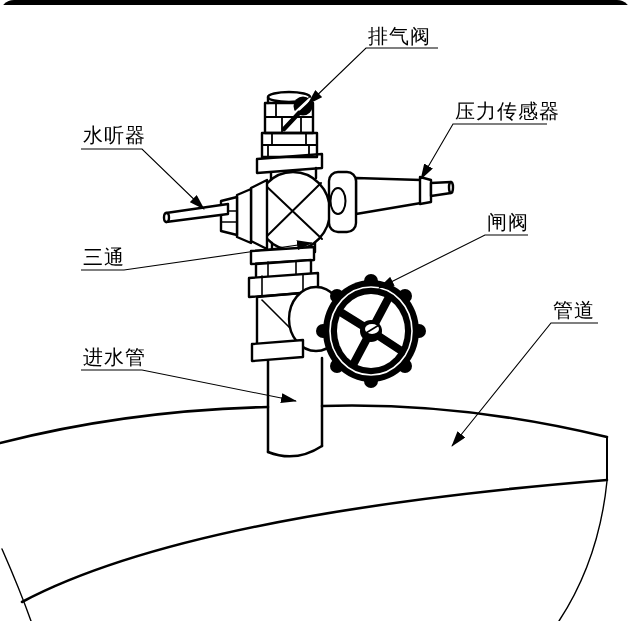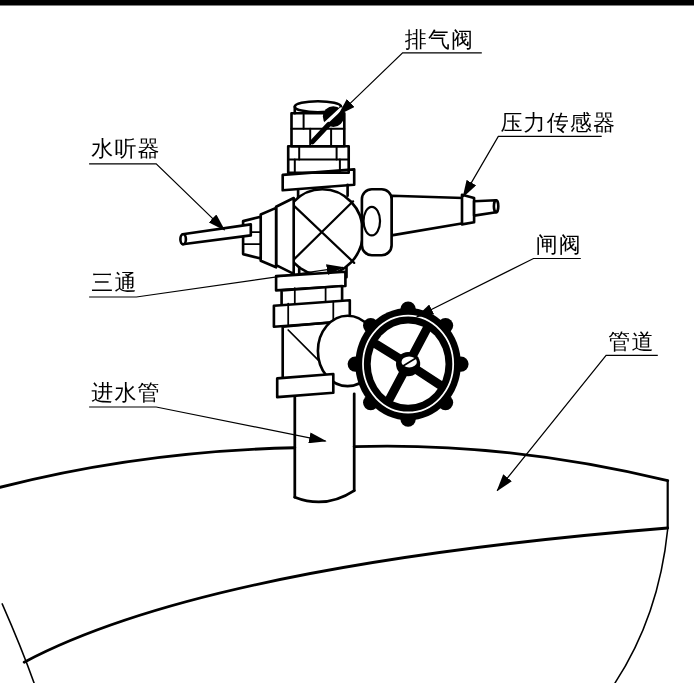--- a/index.html
+++ b/index.html
@@ -1,17 +1,17 @@
 <!DOCTYPE html>
 <html><head>
 <meta charset="utf-8">
 <style>
   html,body{margin:0;padding:0;background:#fff;}
   .stage{position:relative;width:631px;height:621px;background:#ffffff;overflow:hidden;
-         font-family:"Liberation Serif","DejaVu Serif",serif;}
+         font-family:"Liberation Serif","DejaVu Serif",serif;border-radius:14px;}
   svg{display:block;}
   text.callout{font-size:20px;fill:#000;font-family:"Liberation Serif","DejaVu Serif",serif;letter-spacing:1px;}
 </style>
 </head>
 <body>
 
 <div class="stage">
 <svg width="631" height="621" viewBox="0 0 631 621" xmlns="http://www.w3.org/2000/svg">
   <defs>
     <marker id="arrow" markerWidth="16" markerHeight="10" refX="15" refY="5" orient="auto" markerUnits="userSpaceOnUse">

